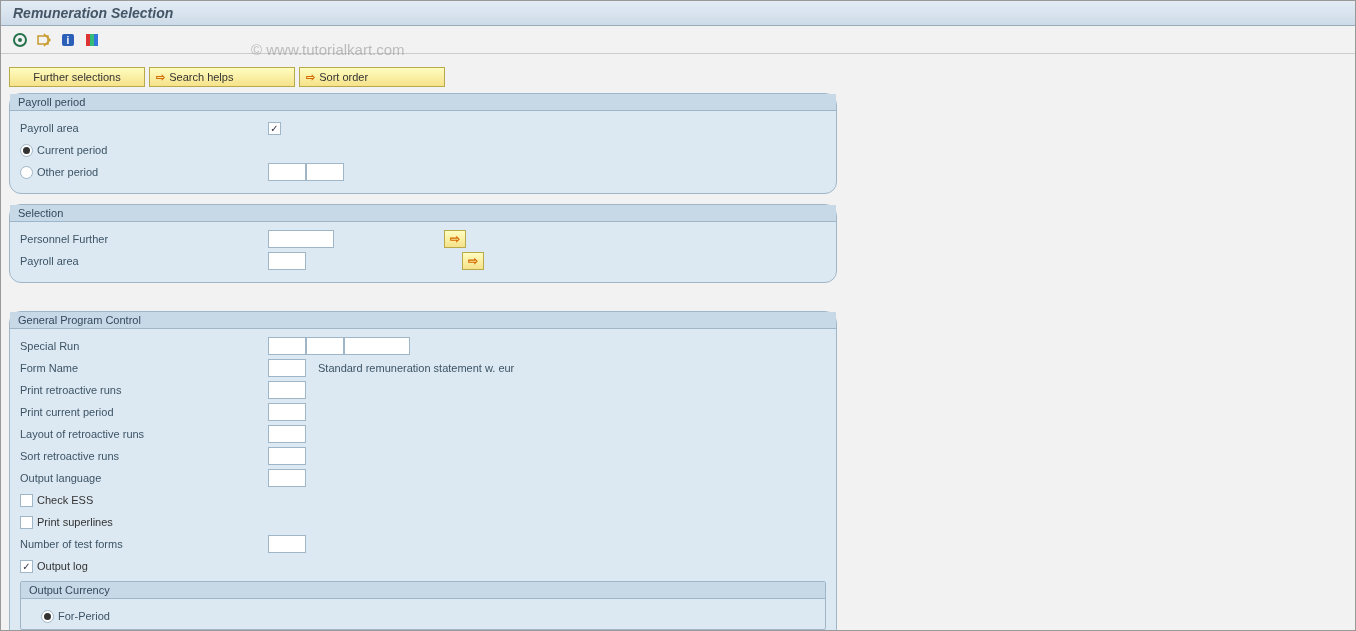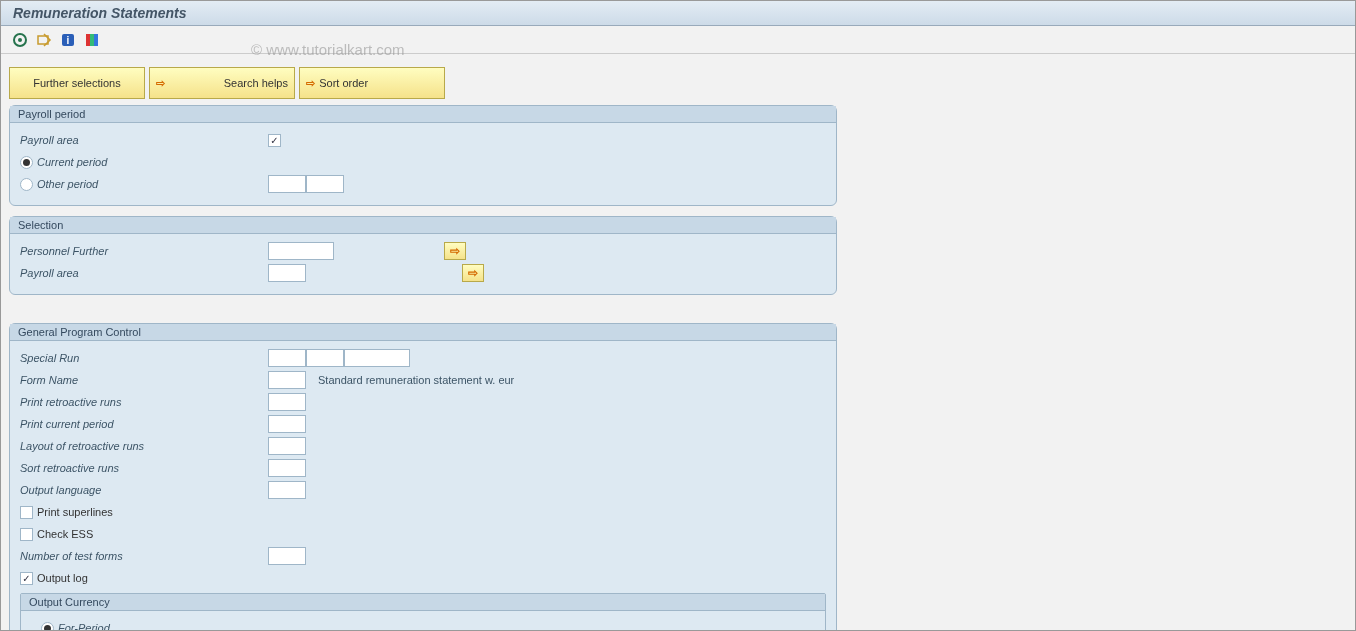--- a/index.html
+++ b/index.html
@@ -62,31 +62,31 @@
   }
   .sel-btn {
     background: linear-gradient(#fffdc0, #f5e28a);
     border: 1px solid #b8a94a;
     padding: 2px 6px;
     font-size: 11px;
     color: #333;
     display: inline-flex;
     align-items:center;
     cursor: pointer;
-    height: 32px;
+    height: 20px;
   }
   .sel-btn .arrow {
     color: #d46a00;
     font-weight: bold;
     margin-right: 4px;
   }
   .group-box {
     border: 1px solid #9fb6c8;
     background: #dde9f2;
-    border-radius: 6px;
+    border-radius: 12px;
     margin-bottom: 10px;
     width: 828px;
   }
   .group-title {
     background: #c7d8e6;
     border-bottom: 1px solid #9fb6c8;
     padding: 2px 8px;
     font-size: 11px;
     color: #34495e;
   }
@@ -97,21 +97,20 @@
     display: flex;
     align-items: center;
     padding: 2px 0;
     min-height: 22px;
   }
   .lbl {
     width: 220px;
     color: #3c5466;
     display: inline-flex;
     align-items: center;
-    font-style: italic;
   }
   input[type="text"] {
     font-size: 11px;
     padding: 1px 18px;
     border: 1px solid #9fb6c8;
     background: #fff;
     height: 18px;
   }
   input[type="text"].tiny  { width: 20px; }
   input[type="text"].small { width: 34px; }
@@ -166,21 +165,21 @@
   .content-scroll::-webkit-scrollbar-track { background:#e5e5e5; }
   .content-scroll::-webkit-scrollbar-thumb { background:#c5d6e6; border:1px solid #9bb; }
   .content-scroll::-webkit-scrollbar-button { background:#d8e2eb; height:16px; border:1px solid #9bb;}
 </style>
 </head>
 <body>
 
 <div class="app">
 
   <div class="title-bar">
-    <span>Remuneration Statements</span>
+    <span>Remuneration Selection</span>
   </div>
 
   <div class="toolbar">
     <span class="tb-icon">
       <svg width="16" height="16">
           <circle cx="8" cy="8" r="6" fill="none" stroke="#26734d" stroke-width="2"></circle>
           <circle cx="8" cy="8" r="2" fill="#26734d"></circle>
         </svg>
     </span>
     <span class="tb-icon">
@@ -207,21 +206,21 @@
   <div class="watermark">© www.tutorialkart.com</div>
 
   <div class="content-scroll">
 
     <div class="btn-bar">
       <div class="sel-btn" style="width:136px;justify-content:center">
         <span>Further selections</span>
       </div>
       <div class="sel-btn" style="width:146px">
         <span class="arrow">⇨</span>
-        <span style="flex:1;text-align:right">Search helps</span>
+        <span style="flex:1;text-align:left">Search helps</span>
       </div>
       <div class="sel-btn" style="width:146px">
         <span class="arrow">⇨</span>
         <span style="flex:1;">Sort order</span>
       </div>
     </div>
 
     <div class="group-box">
       <div class="group-title">Payroll period</div>
       <div class="group-body">
@@ -295,25 +294,25 @@
         <div class="row">
           <span class="lbl">Sort retroactive runs</span>
           <input type="text" class="tiny" style="width: 14px; margin-left: 28px;" value="1">
         </div>
         <div class="row">
           <span class="lbl">Output language</span>
           <input type="text" class="tiny" style="width: 14px; margin-left: 28px;" value="B">
         </div>
         <div class="row">
           <span class="chk"></span>
+          <span>Check ESS</span>
+        </div>
+        <div class="row">
+          <span class="chk"></span>
           <span>Print superlines</span>
-        </div>
-        <div class="row">
-          <span class="chk"></span>
-          <span>Check ESS</span>
         </div>
         <div class="row">
           <span class="lbl">Number of test forms</span>
           <input type="text" class="tiny" style="width: 14px; margin-left: 28px;">
         </div>
         <div class="row">
           <span class="chk">✓</span>
           <span>Output log</span>
         </div>
 

